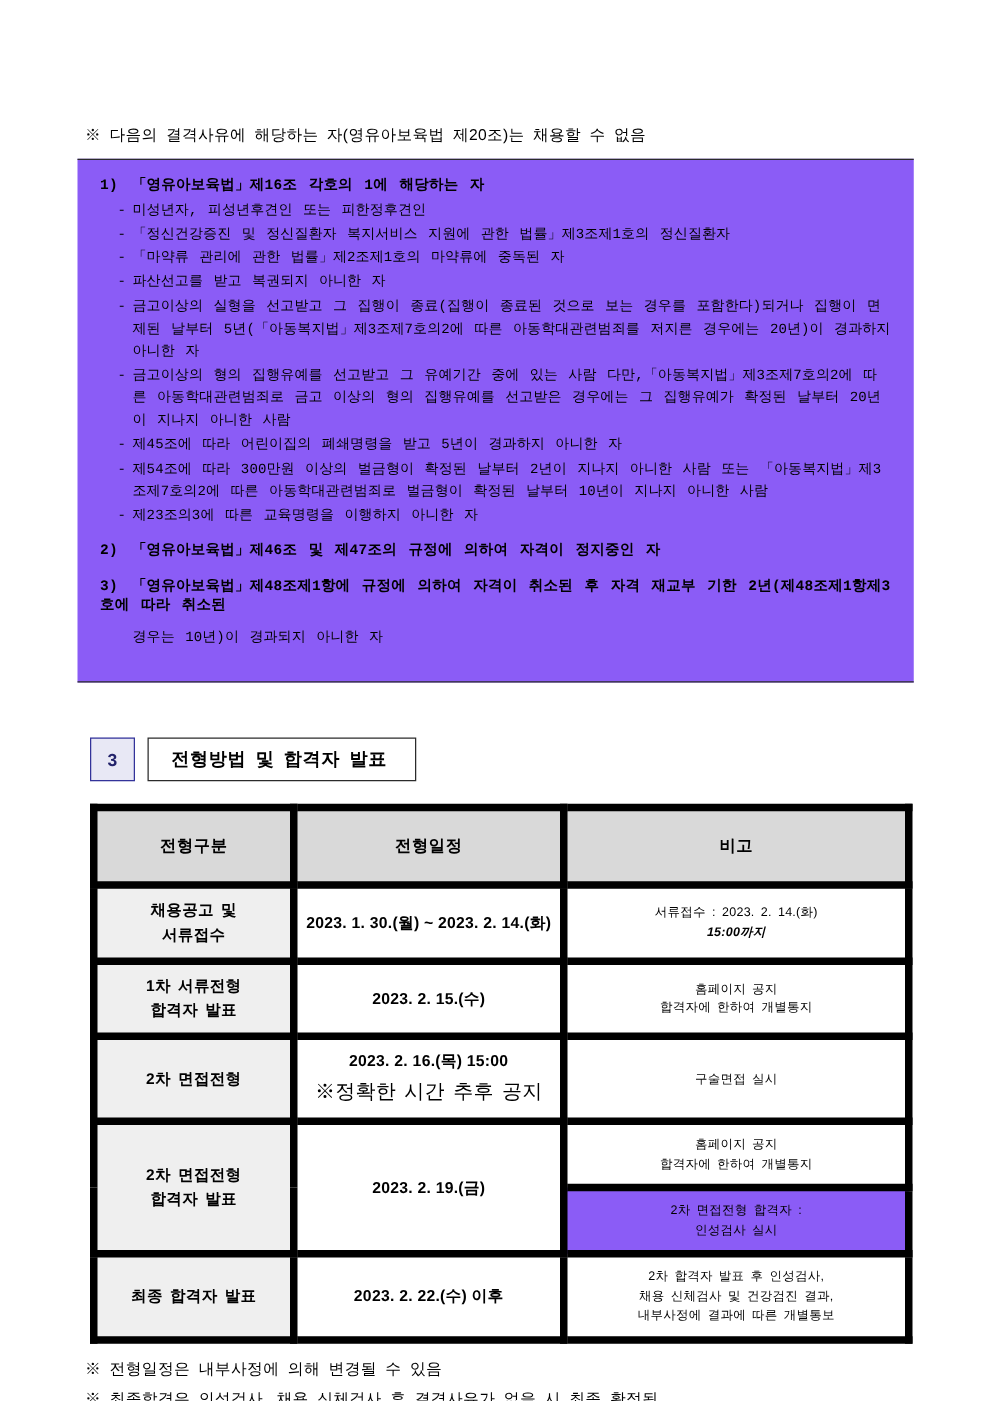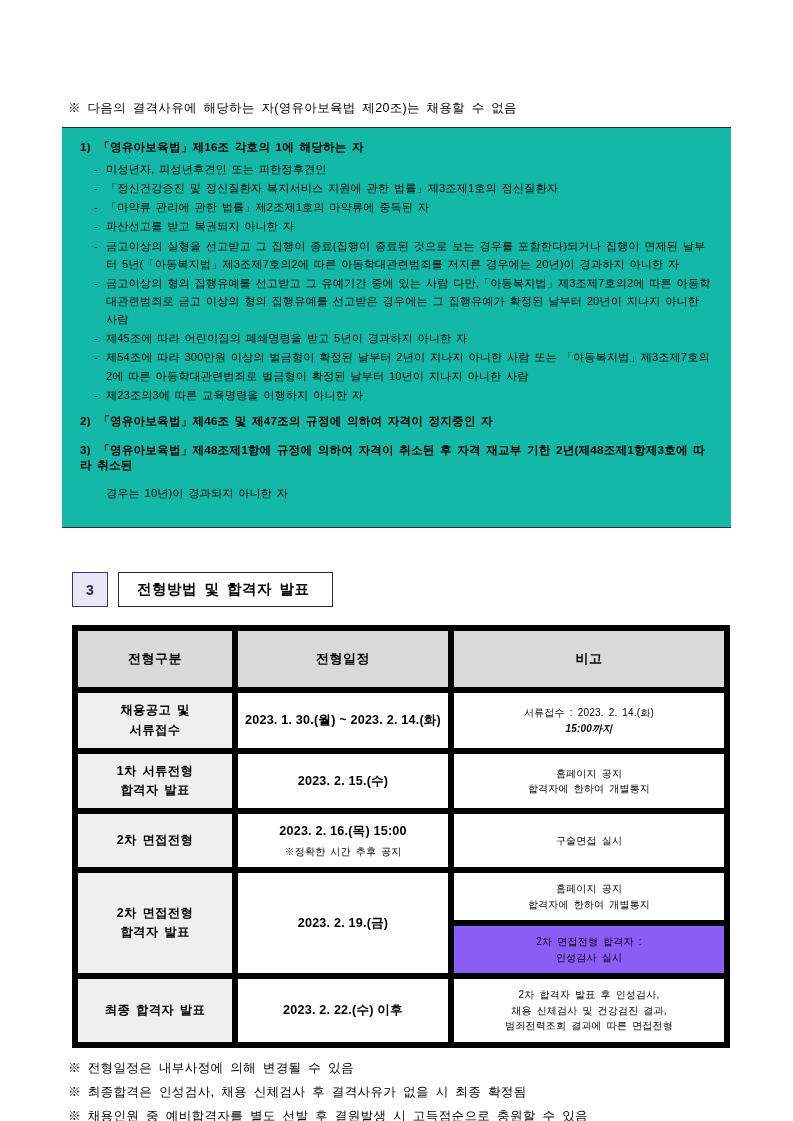--- a/index.html
+++ b/index.html
@@ -27,23 +27,24 @@
     font-size: 12.5px;
     letter-spacing: 0.3px;
     margin: 0 0 10px 6px;
     word-spacing: 3px;
   }
 
   
   .dq-box {
     border-top: 1.6px solid #2b2b2b;
     border-bottom: 1.6px solid #2b2b2b;
-    background: #14b8a6;
+    background: #8b5cf6;
     padding: 12px 18px 14px 18px;
     box-sizing: border-box;
+    font-family: Liberation Mono, monospace;
   }
   .dq-group { margin-bottom: 4px; }
   .dq-head {
     font-size: 11.6px;
     font-weight: bold;
     margin: 0 0 5px 0;
     letter-spacing: 0.2px;
     word-spacing: 2px;
   }
   .dq-head .num { margin-right: 2px; }
@@ -138,21 +139,21 @@
   }
   td.col-date {
     font-size: 12.6px;
     font-weight: bold;
     line-height: 1.5;
     letter-spacing: 0.2px;
   }
   td.col-date .sub {
     display: block;
     font-weight: normal;
-    font-size: 10px;
+    font-size: 16px;
     margin-top: 3px;
     word-spacing: 2px;
   }
   td.col-note {
     font-size: 10px;
     line-height: 1.55;
     letter-spacing: 0.2px;
     word-spacing: 2px;
   }
   td.col-note .em {
@@ -300,21 +301,21 @@
           <div>인성검사 실시</div>
         </td>
       </tr>
 
       <tr class="r5">
         <td class="col-type">최종 합격자 발표</td>
         <td class="col-date">2023. 2. 22.(수) 이후</td>
         <td class="col-note">
           <div>2차 합격자 발표 후 인성검사,</div>
           <div>채용 신체검사 및 건강검진 결과,</div>
-          <div>범죄전력조회 결과에 따른 면접전형</div>
+          <div>내부사정에 결과에 따른 개별통보</div>
         </td>
       </tr>
 
     </tbody>
   </table>
 
   <div class="footnotes">
     <p>※ 전형일정은 내부사정에 의해 변경될 수 있음</p>
     <p>※ 최종합격은 인성검사, 채용 신체검사 후 결격사유가 없을 시 최종 확정됨</p>
     <p>※ 채용인원 중 예비합격자를 별도 선발 후 결원발생 시 고득점순으로 충원할 수 있음</p>

